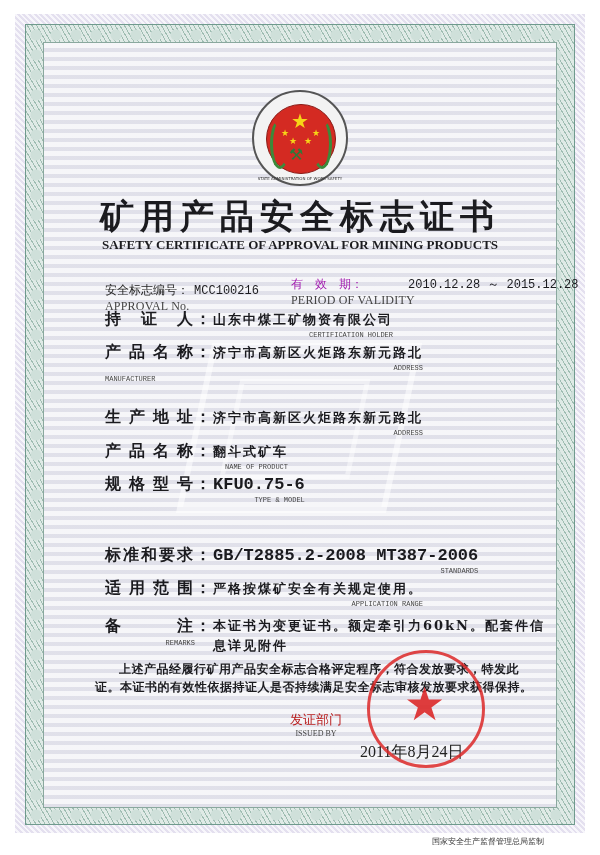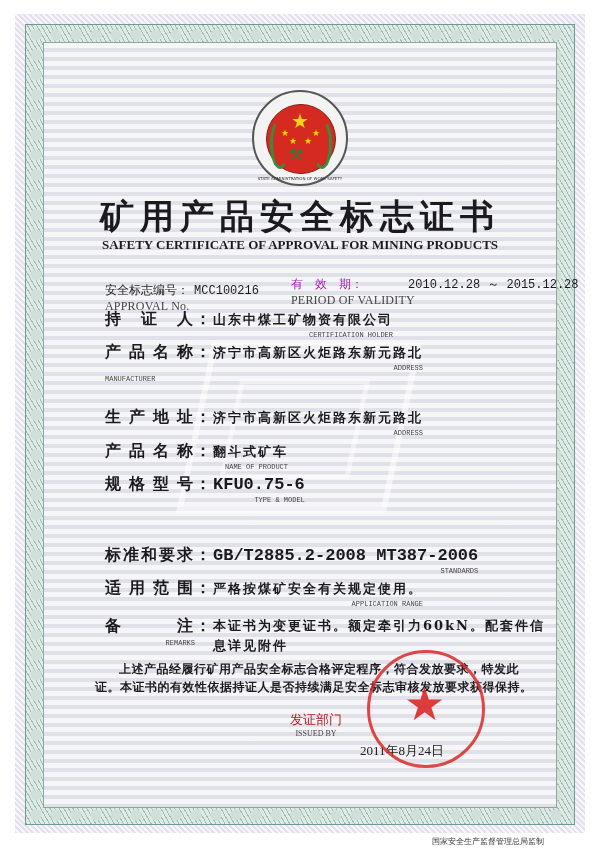--- a/index.html
+++ b/index.html
@@ -93,21 +93,21 @@
   .label-wide { display: inline-block; width: 90px; text-align: justify; text-align-last: justify; }
 
   .paragraph {
     position: absolute; left: 95px; top: 660px; width: 440px;
     font-size: 12px; font-weight: bold; line-height: 18px; color: #1b1b1f;
     text-indent: 24px; letter-spacing: 0.5px;
   }
   .issued { position: absolute; left: 290px; top: 711px; text-align: center; }
   .issued .cn { font-size: 13px; color: #b91c1c; }
   .issued .en { font-size: 8px; color: #444; font-family: "Liberation Serif", serif; }
-  .issue-date { position: absolute; left: 360px; top: 742px; font-size: 13px; color: #222; font-family: "Liberation Serif", serif; }
+  .issue-date { position: absolute; left: 360px; top: 742px; font-size: 16px; color: #222; font-family: "Liberation Serif", serif; }
 
   .seal {
     position: absolute; left: 367px; top: 650px; width: 118px; height: 118px;
     border-radius: 50%; border: 3px solid rgba(220,40,40,0.85);
     box-sizing: border-box; pointer-events: none;
   }
   .seal-star { position: absolute; left: 34px; top: 28px; font-size: 46px; color: rgba(220,40,40,0.9); line-height: 1; font-family: "DejaVu Sans", sans-serif; }
 
   .footer-note {
     position: absolute; left: 432px; top: 836px; font-size: 8px; color: #333;

